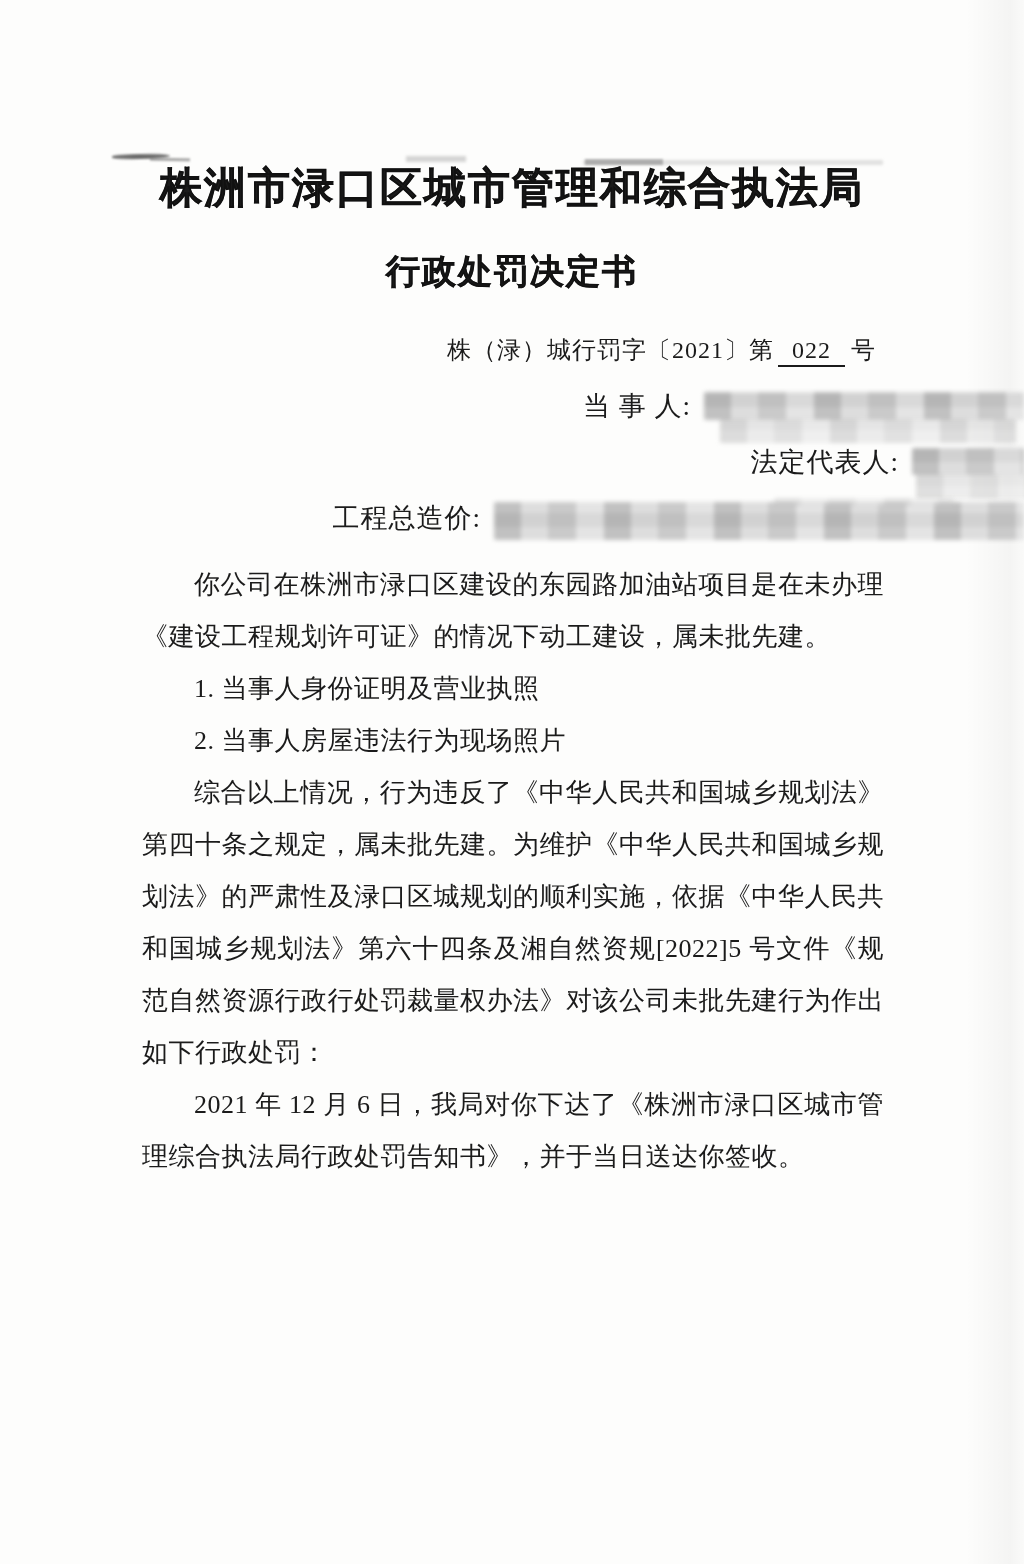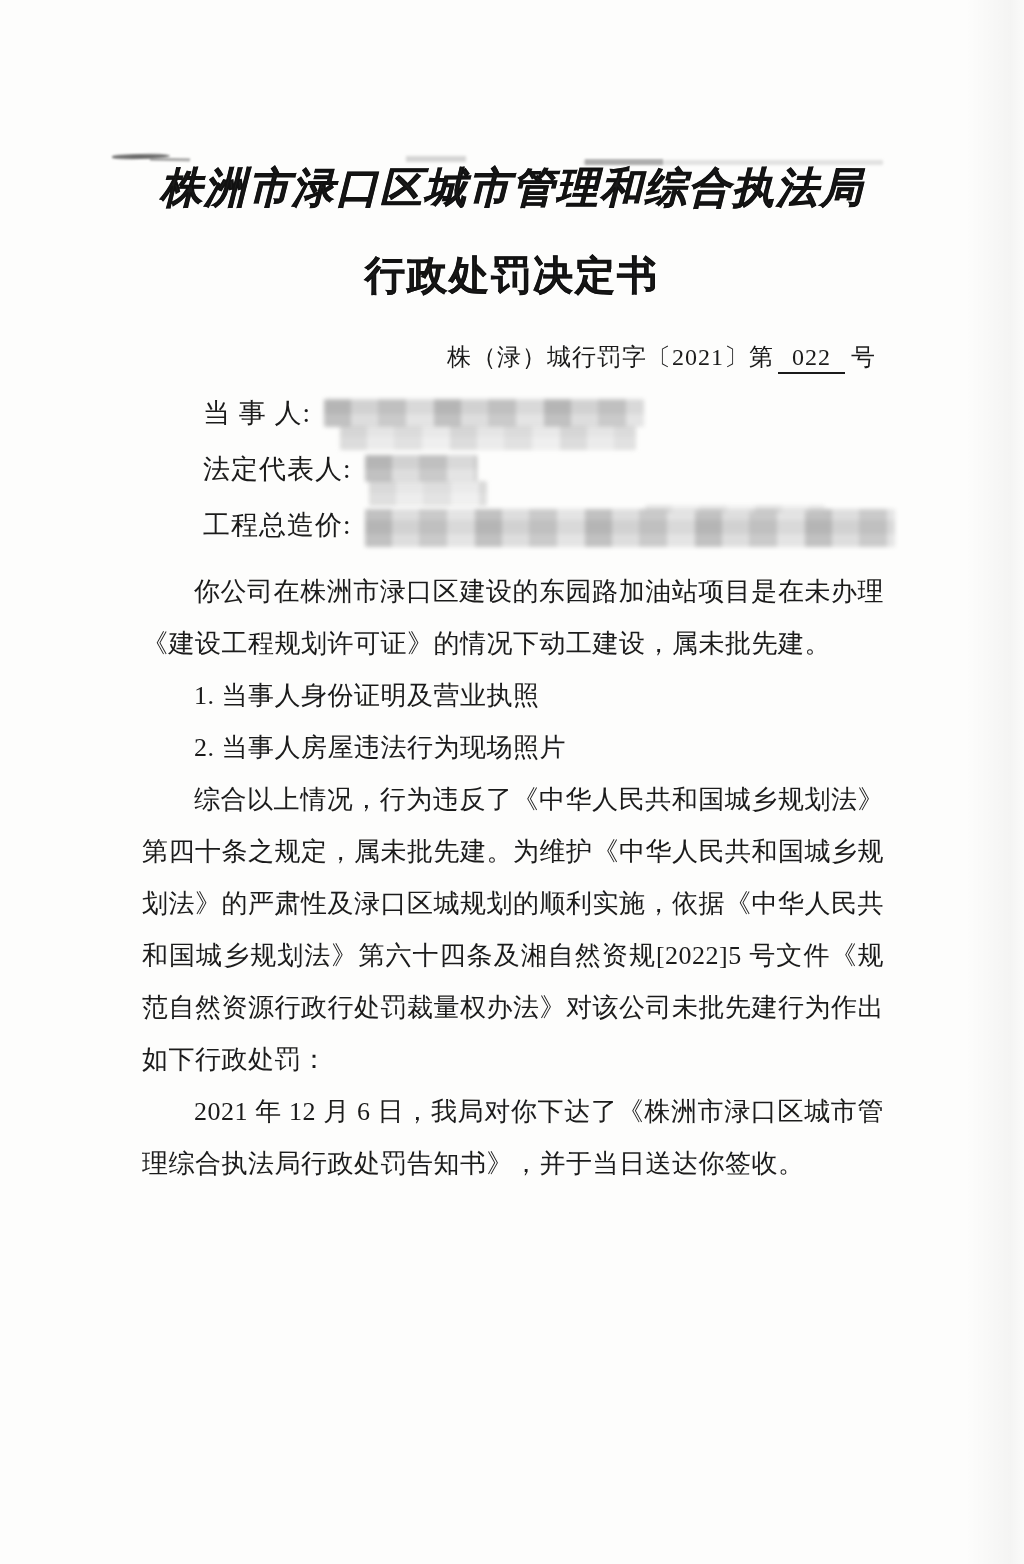--- a/index.html
+++ b/index.html
@@ -21,29 +21,28 @@
 
   
   .org-title {
     margin: 164px 60px 0;
     text-align: center;
     font-family: "Liberation Sans", "DejaVu Sans", sans-serif;
     font-weight: 900;
     font-size: 42px;
     line-height: 1.12;
     letter-spacing: 2px;
-    font-style: italic;
     -webkit-text-stroke: 0.6px #111;
   }
   .doc-title {
     margin: 42px 0 0;
     text-align: center;
     font-family: "Liberation Sans", "DejaVu Sans", sans-serif;
     font-weight: 900;
-    font-size: 40px;
+    font-size: 34px;
     line-height: 1.1;
     letter-spacing: 2px;
     -webkit-text-stroke: 0.5px #111;
   }
 
   
   .doc-number {
     margin: 44px 148px 0 0;
     text-align: right;
     font-size: 24px;
@@ -60,20 +59,21 @@
 
   
   .fields { margin: 22px 0 0 203px; }
   .field-row {
     position: relative;
     display: flex;
     align-items: flex-start;
     height: 56px;
     font-size: 27px;
     line-height: 34px;
+    justify-content: flex-end;
   }
   .field-label { white-space: pre; letter-spacing: 1px; }
 
   .redact {
     position: relative;
     margin-left: 13px;
     border-radius: 2px;
     background-color: #d9d9d9;
     background-image:
       repeating-linear-gradient(90deg,

